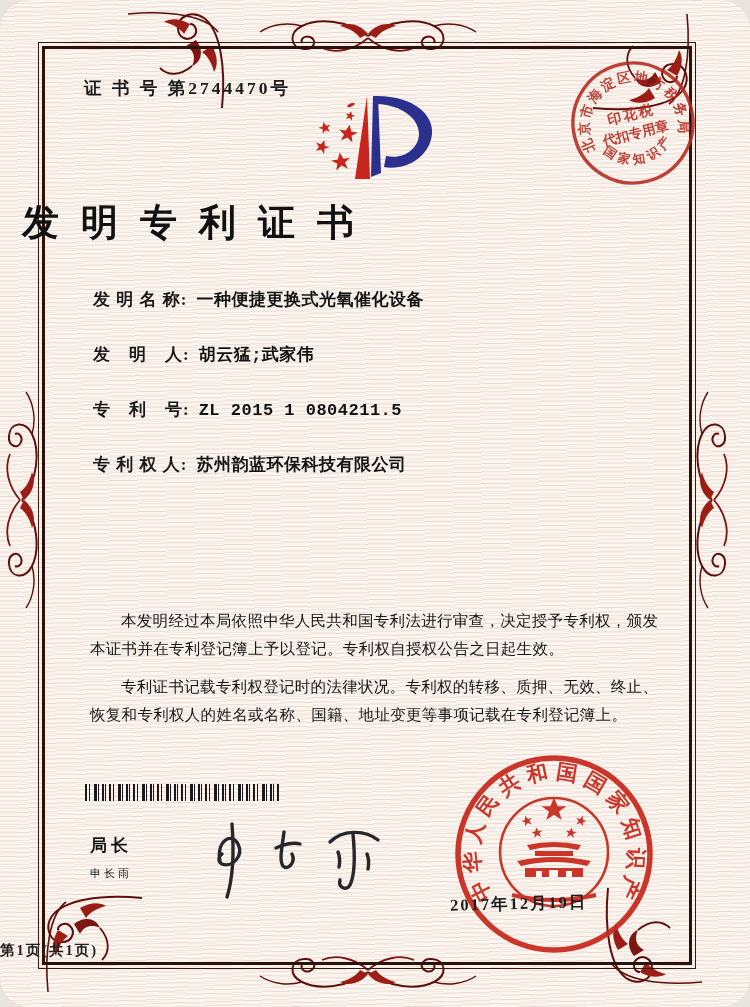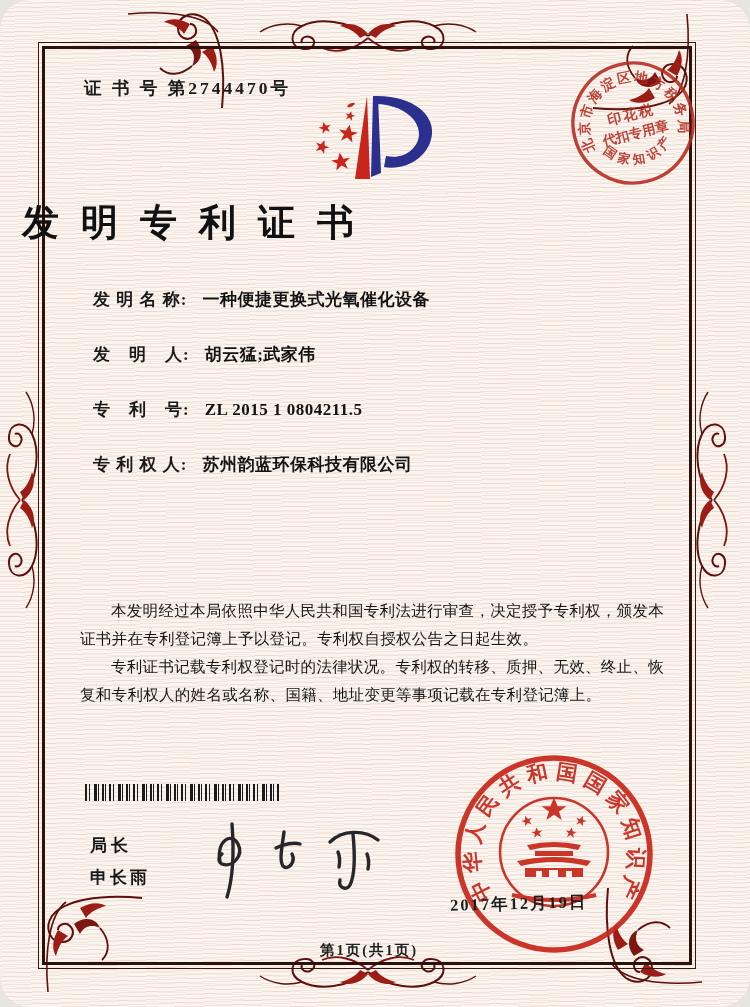--- a/index.html
+++ b/index.html
@@ -16,40 +16,40 @@
   .frame{position:absolute;left:38px;top:42px;right:54px;bottom:38px;border:1.5px solid #38180f;}
   .frame::before{content:"";position:absolute;inset:3px;border:3px solid #2c120b;}
   .orn{position:absolute;pointer-events:none;}
   .cert-no{position:absolute;left:84px;top:76px;font-size:17.5px;letter-spacing:3px;font-weight:600;color:#1b1b1b;}
   .logo{position:absolute;left:293px;top:86px;width:172px;height:112px;}
   .title{position:absolute;left:0;right:20px;top:198px;text-align:left;font-size:37px;font-weight:bold;
          letter-spacing:22px;text-indent:22px;color:#111;}
   .fields{position:absolute;left:85px;top:288px;width:580px;}
   .frow{height:55px;font-size:17px;white-space:pre;}
   .flabel{font-weight:600;letter-spacing:1px;color:#191919;margin-left:8px;}
-  .fvalue{font-weight:700;margin-left:15px;color:#131313;letter-spacing:0.5px;}
+  .fvalue{font-weight:700;margin-left:9px;color:#131313;letter-spacing:0.5px;font-family:Liberation Mono, monospace;}
   .bodytext{position:absolute;left:80px;top:597px;width:596px;font-size:15.5px;line-height:1.8;
             color:#161616;font-weight:500;}
-  .bodytext p{margin:0;text-indent:2em;letter-spacing:0.3px;}
+  .bodytext p{margin:10px;text-indent:2em;letter-spacing:0.3px;}
   .barcode{position:absolute;left:85px;top:784px;width:196px;height:17px;
     background:repeating-linear-gradient(90deg,
       #1b1b1b 0 2px, rgba(0,0,0,0) 2px 4px,
       #1b1b1b 4px 5px, rgba(0,0,0,0) 5px 9px,
       #1b1b1b 9px 12px, rgba(0,0,0,0) 12px 13px,
       #1b1b1b 13px 14px, rgba(0,0,0,0) 14px 17px,
       #1b1b1b 17px 19px, rgba(0,0,0,0) 19px 20px,
       #1b1b1b 20px 21px, rgba(0,0,0,0) 21px 24px);}
   .signer-title{position:absolute;left:90px;top:834px;font-size:17px;font-weight:700;letter-spacing:4px;}
-  .signer-name{position:absolute;left:90px;top:866px;font-size:17px;font-weight:700;letter-spacing:3px;}
+  .signer-name{position:absolute;left:90px;top:866px;font-size:11px;font-weight:400;letter-spacing:3px;}
   .signature{position:absolute;left:192px;top:810px;width:205px;height:92px;}
   .tax-seal{position:absolute;left:558px;top:48px;width:150px;height:150px;transform:rotate(-14deg);opacity:0.88;}
   .office-seal{position:absolute;left:448px;top:748px;width:212px;height:212px;opacity:0.93;}
   .seal-date{position:absolute;left:450px;top:893px;font-size:16.5px;font-weight:700;letter-spacing:2px;
              color:#1d1d1f;transform:rotate(-1.5deg);z-index:5;}
-  .footer{position:absolute;left:0;right:12px;top:941px;text-align:center;font-size:14.5px;
+  .footer{position:absolute;left:0;right:12px;top:941px;font-size:14.5px;
           font-weight:600;letter-spacing:2px;color:#222;}
   .seal-text{font-family:"Liberation Serif","DejaVu Serif",serif;font-weight:bold;}
 </style>
 </head>
 <body>
 
 <svg width="0" height="0" style="position:absolute">
   <defs>
     <path id="st" d="M0,-10 L2.94,-3.09 L10,-3.09 L4.05,1.18 L6.18,8.09 L0,3.82 L-6.18,8.09 L-4.05,1.18 L-10,-3.09 L-2.94,-3.09 Z"></path>
     <g id="corner-fl">

